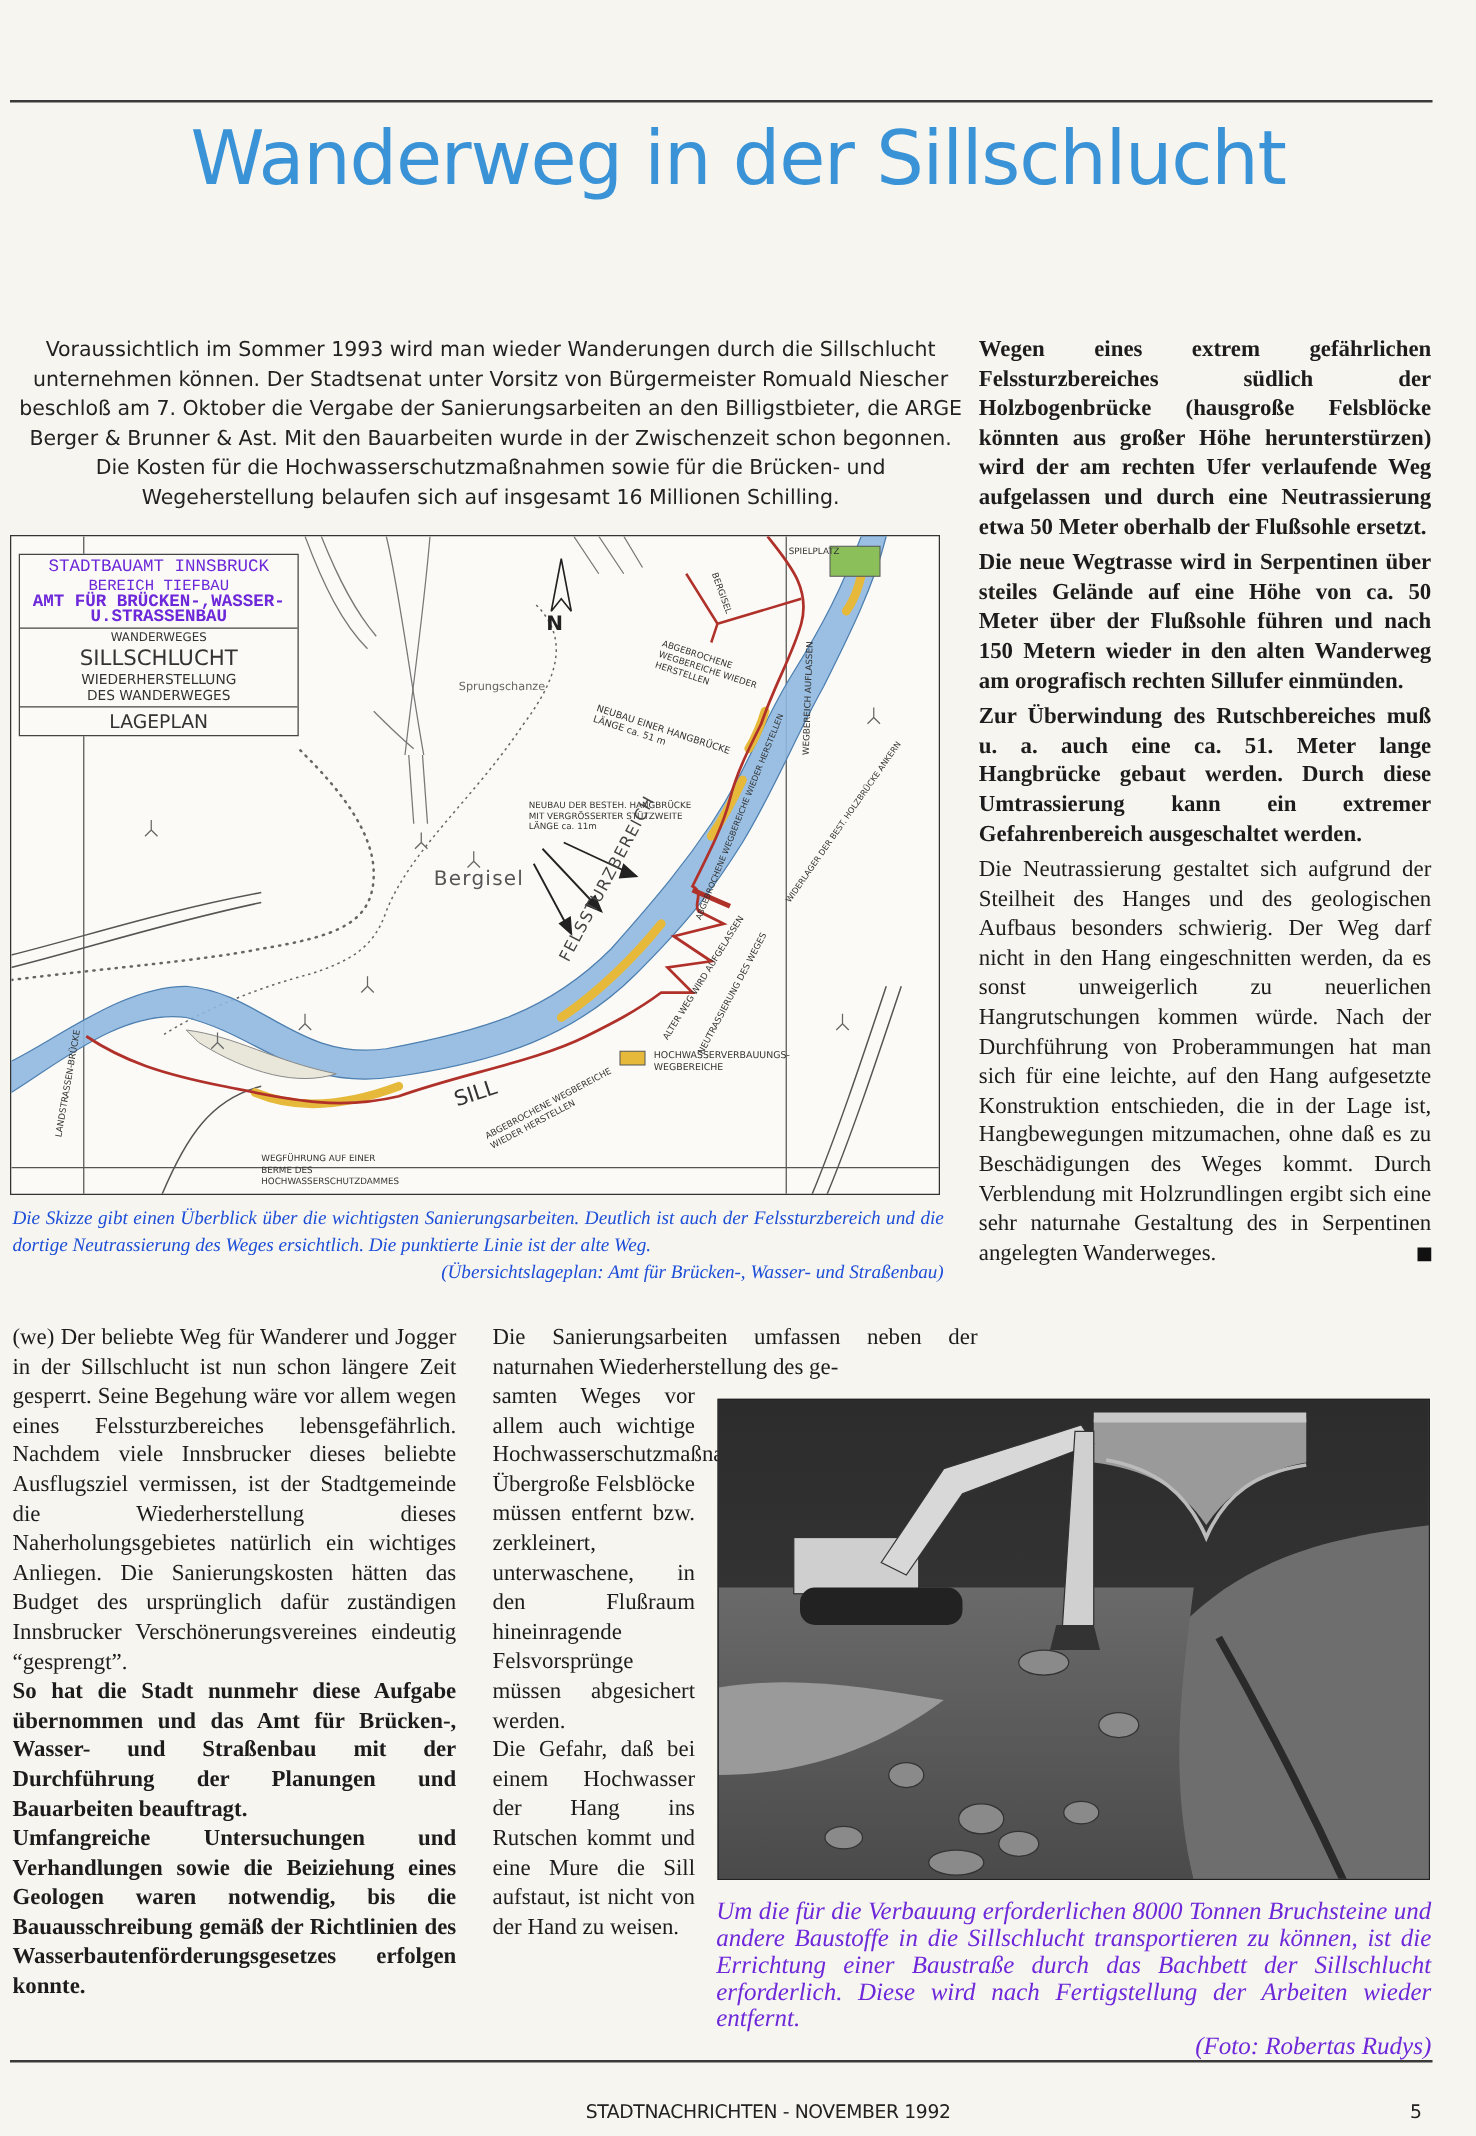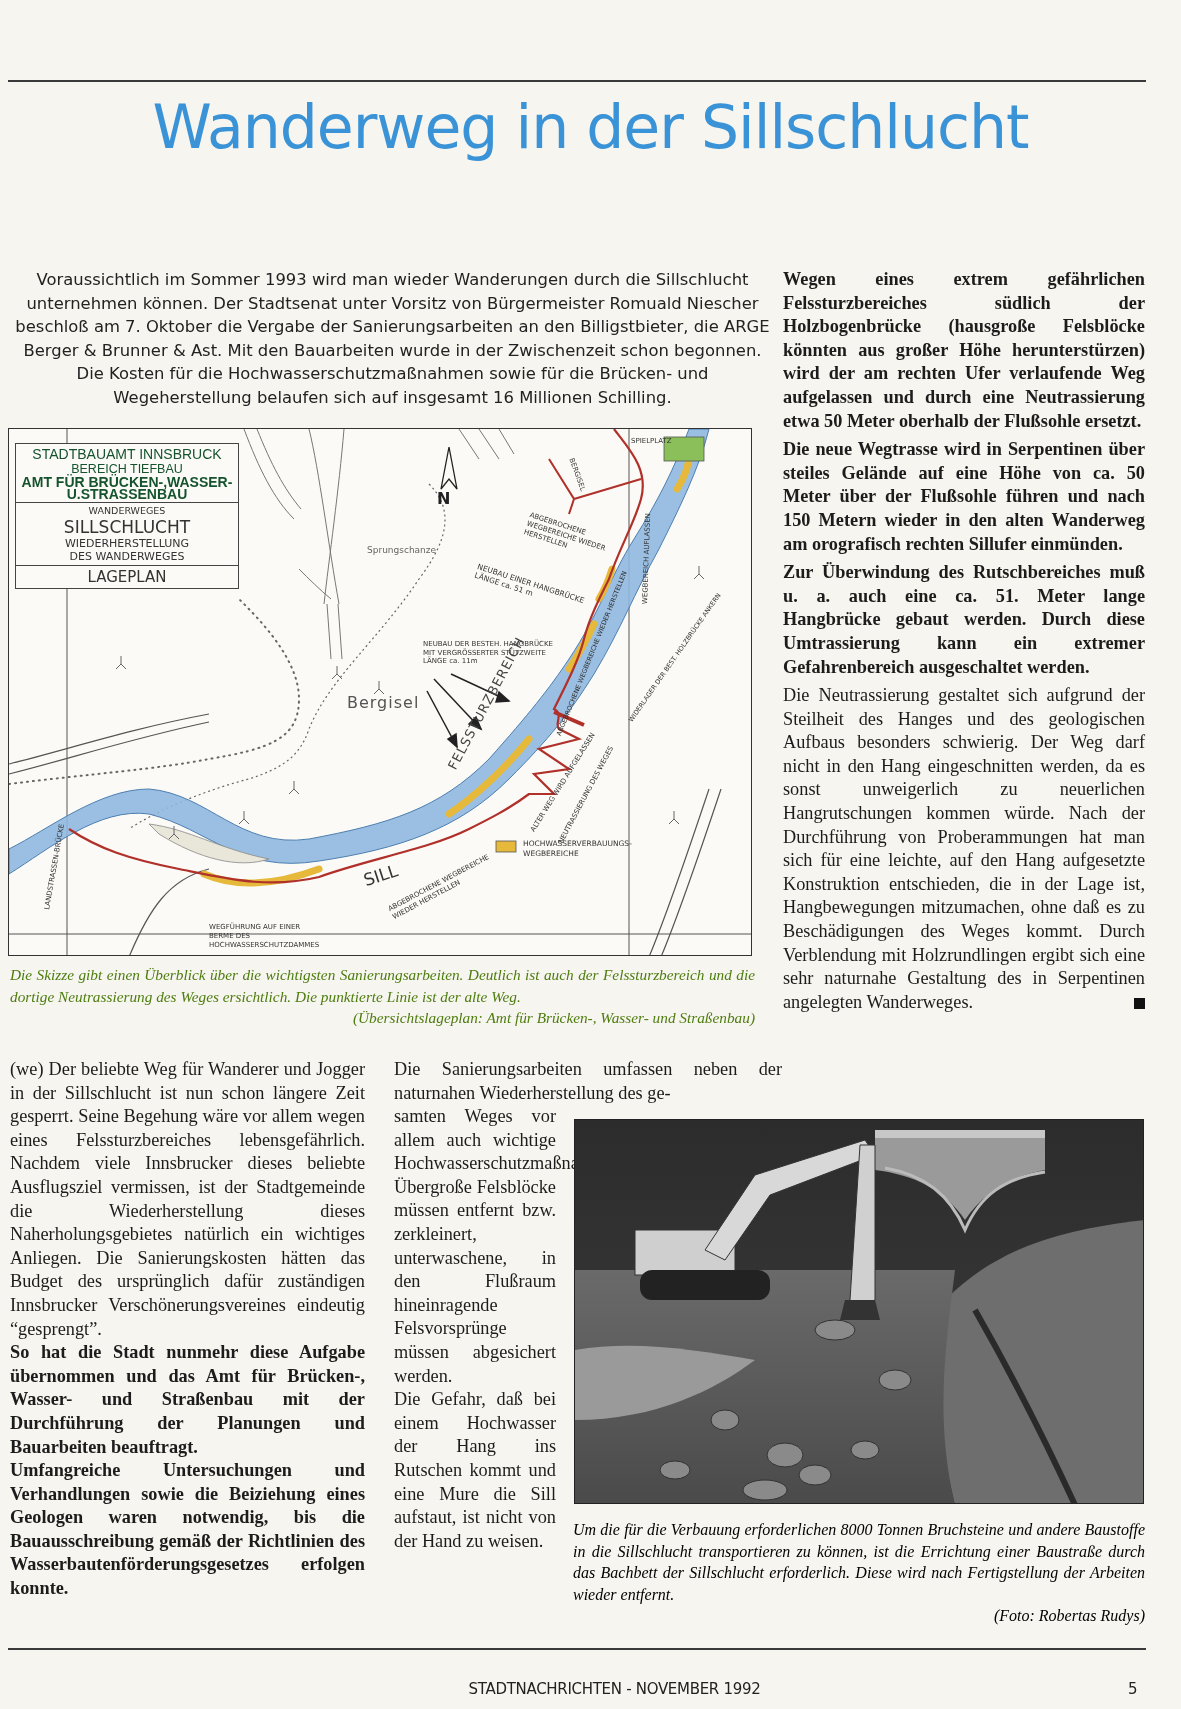--- a/index.html
+++ b/index.html
@@ -51,27 +51,27 @@
   }
   .map svg { position: absolute; left: 0; top: 0; }
   .map .lbl { position: absolute; font-family: "DejaVu Sans", sans-serif; color: #333; white-space: nowrap; }
   .titlebox {
     position: absolute; left: 6px; top: 14px; width: 222px;
     border: 1px solid #444; background: #fbfaf6;
     text-align: center;
   }
   .titlebox .sec { border-bottom: 1px solid #444; padding: 2px 0; }
   .titlebox .sec:last-child { border-bottom: none; }
-  .tb-serif { font-family: Liberation Sans, sans-serif; color: #14532d; }
+  .tb-serif { font-family: Liberation Mono, monospace; color: #6d28d9; }
   .tb-sans { font-family: "DejaVu Sans", sans-serif; color: #333; }
 
   .caption-map {
     position: absolute; left: 10px; top: 964px; width: 745px;
     font-style: italic; font-size: 15.3px; line-height: 21.5px;
-    color: #4d7c0f; text-align: justify;
+    color: #1d4ed8; text-align: justify;
   }
   .caption-map .src { float: right; }
 
   .col-a {
     position: absolute; left: 10px; top: 1058px; width: 355px;
     font-size: 18.3px; line-height: 23.6px;
     text-align: justify;
   }
   .col-a p { margin: 0; }
   .col-b-top {
@@ -85,22 +85,22 @@
   }
   .col-b p { margin: 0; }
 
   .photo {
     position: absolute; left: 574px; top: 1119px; width: 570px; height: 385px;
     background: #555; overflow: hidden;
     border: 1px solid #222; box-sizing: border-box;
   }
   .caption-photo {
     position: absolute; left: 573px; top: 1519px; width: 572px;
-    font-style: italic; font-size: 16px; line-height: 21.5px;
-    color: #000000; text-align: justify;
+    font-style: italic; font-size: 20px; line-height: 21.5px;
+    color: #6d28d9; text-align: justify;
   }
   .caption-photo .credit { display: block; text-align: right; }
 
   .footer {
     position: absolute; left: 0; top: 1680px; width: 1181px;
     text-align: center;
     font-family: "DejaVu Sans", sans-serif;
     font-size: 15px; color: #222;
     letter-spacing: -0.3px;
     padding-left: 24px;

